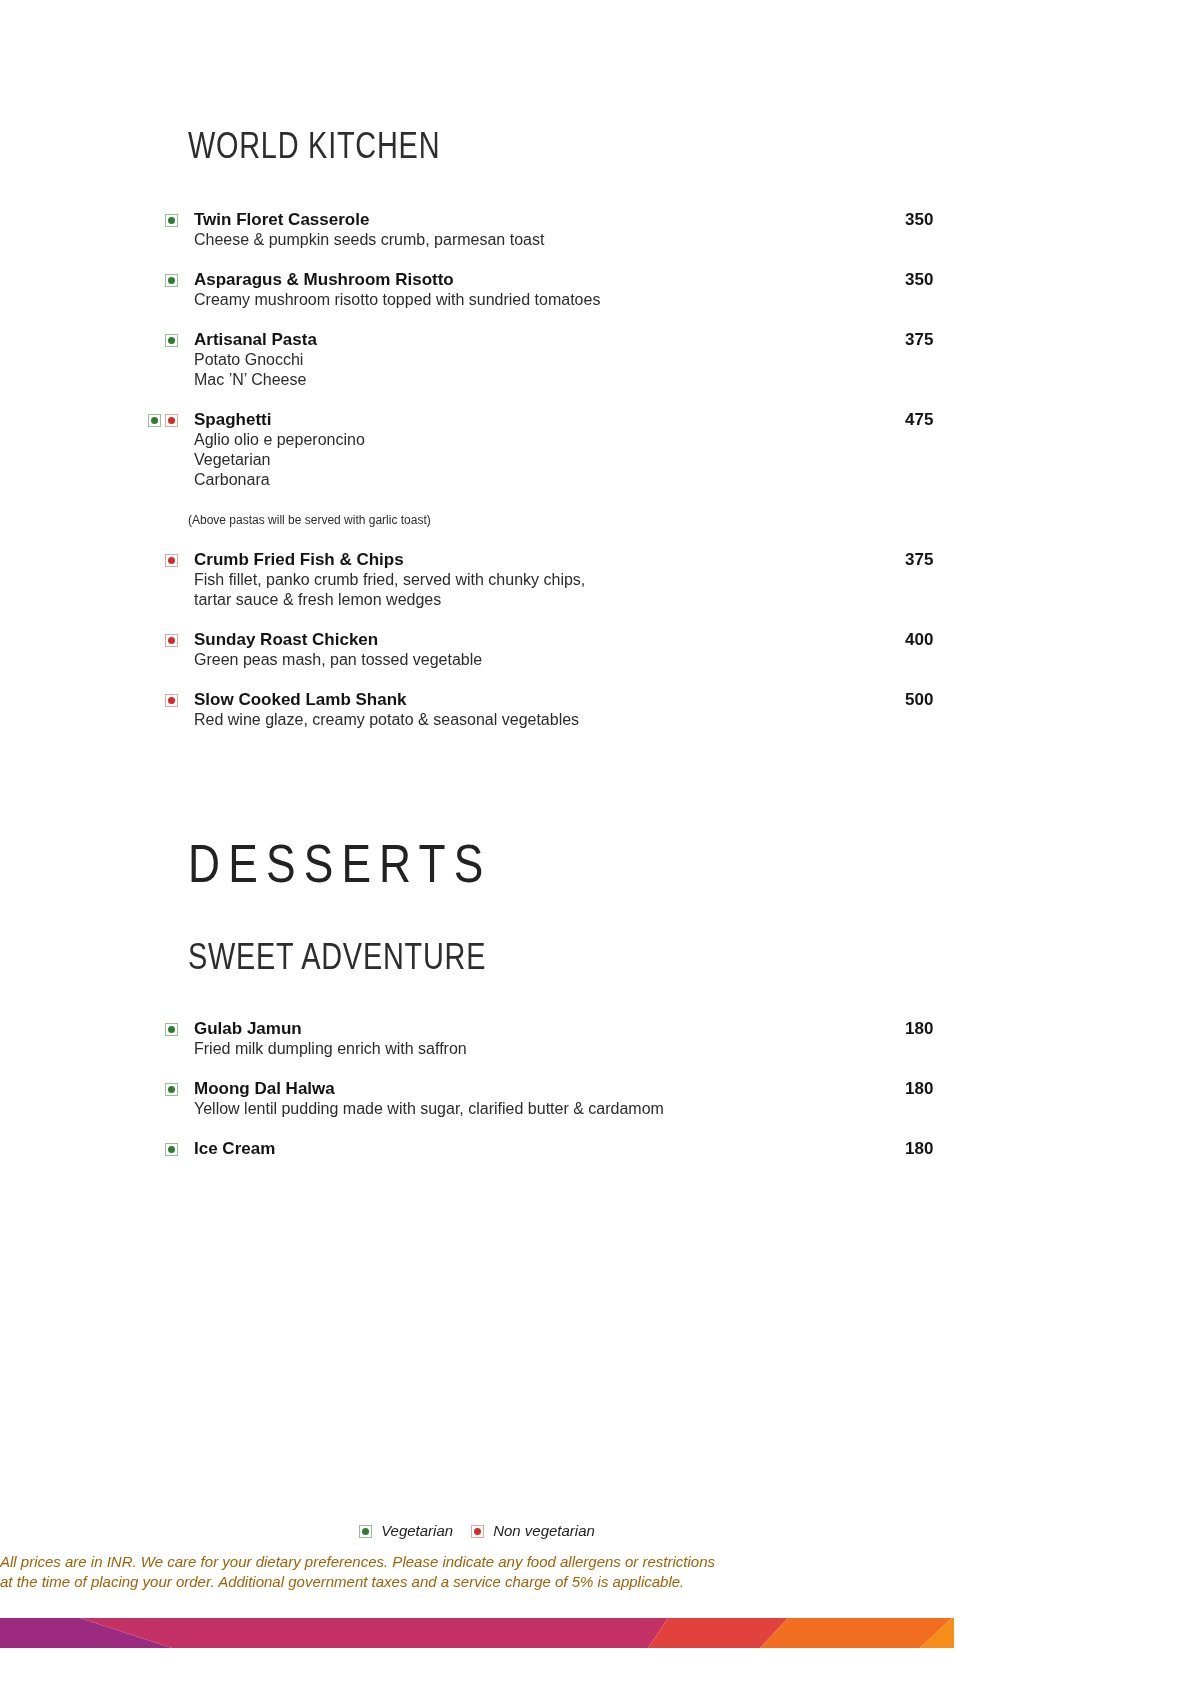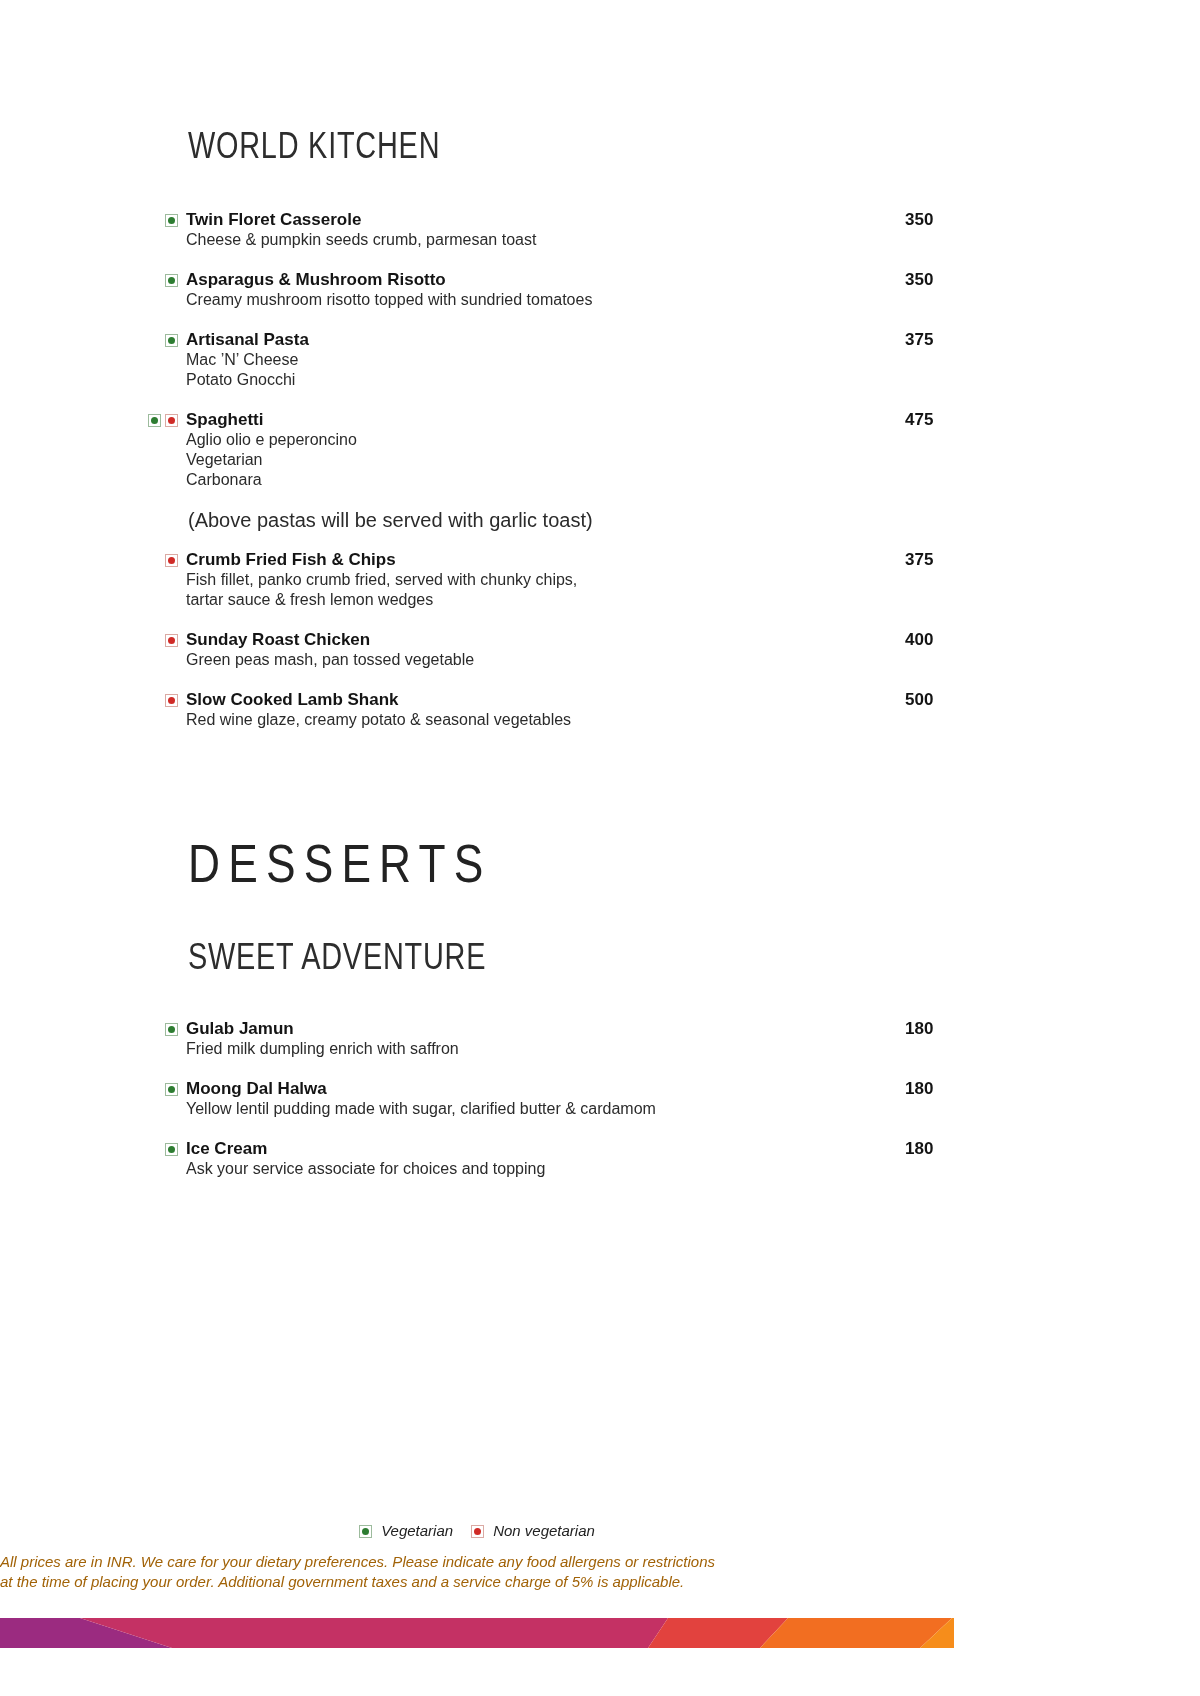--- a/index.html
+++ b/index.html
@@ -25,33 +25,33 @@
     margin:105px 0 0 40px;
     font-size:54px;line-height:56px;font-weight:300;
     color:#222;letter-spacing:10px;
     transform:scaleX(0.82);transform-origin:left center;
     white-space:nowrap;
   }
   .items{margin-top:46px;}
   .items.desserts{margin-top:44px;}
   .sweet{margin-top:48px;}
   .menu-row{
-    display:grid;grid-template-columns:30px 1fr 80px;column-gap:8px;
+    display:grid;grid-template-columns:30px 1fr 80px;column-gap:16px;
     margin-bottom:20px;
   }
   .marks{display:flex;justify-content:flex-end;align-items:center;gap:4px;height:20px;}
   .mark{
     width:13px;height:13px;box-sizing:border-box;border:1px solid #999;
     display:inline-flex;align-items:center;justify-content:center;background:#fff;flex:0 0 auto;
   }
   .mark .dot{width:7px;height:7px;border-radius:50%;}
   .item-name{font-size:17px;font-weight:bold;line-height:20px;color:#141414;}
   .item-desc{font-size:16px;line-height:20px;color:#2b2b2b;}
   .item-price{font-size:17px;font-weight:bold;line-height:20px;text-align:left;color:#141414;}
-  .menu-note{margin:0 0 20px 40px;font-size:20px;line-height:20px;color:#2b2b2b;}
+  .menu-note{margin:0 0 20px 40px;font-size:12px;line-height:20px;color:#2b2b2b;}
   .legend{
     position:absolute;left:0;top:1522px;width:100%;
     display:flex;justify-content:center;align-items:flex-start;gap:18px;
   }
   .legend-entry{display:flex;align-items:center;gap:9px;}
   .legend-label{font-size:15px;font-style:italic;color:#222;line-height:18px;}
   .disclaimer{
     position:absolute;left:0;top:1552px;width:100%;
     text-align:left;font-style:italic;font-size:15px;line-height:20px;color:#a16207;
   }
@@ -92,22 +92,22 @@
           <div class="item-price">350</div>
         </div>
         <div class="menu-row">
           <div class="marks">
             <span class="mark veg" style="border-color: rgb(157, 187, 157);">
               <span class="dot" style="background: rgb(46, 125, 50);"></span>
             </span>
           </div>
           <div>
             <div class="item-name">Artisanal Pasta</div>
+            <div class="item-desc">Potato Gnocchi</div>
             <div class="item-desc">Mac ’N’ Cheese</div>
-            <div class="item-desc">Potato Gnocchi</div>
           </div>
           <div class="item-price">375</div>
         </div>
         <div class="menu-row">
           <div class="marks">
             <span class="mark veg" style="border-color: rgb(157, 187, 157);">
               <span class="dot" style="background: rgb(46, 125, 50);"></span>
             </span>
             <span class="mark nonveg" style="border-color: rgb(219, 170, 164);">
               <span class="dot" style="background: rgb(208, 43, 39);"></span>
@@ -191,21 +191,20 @@
           <div class="item-price">180</div>
         </div>
         <div class="menu-row">
           <div class="marks">
             <span class="mark veg" style="border-color: rgb(157, 187, 157);">
               <span class="dot" style="background: rgb(46, 125, 50);"></span>
             </span>
           </div>
           <div>
             <div class="item-name">Ice Cream</div>
-            <div class="item-desc">Ask your service associate for choices and topping</div>
           </div>
           <div class="item-price">180</div>
         </div>
       </div>
 
   </div>
 
   <div class="legend">
     <div class="legend-entry">
       <span class="mark veg" style="border-color: rgb(157, 187, 157);">

